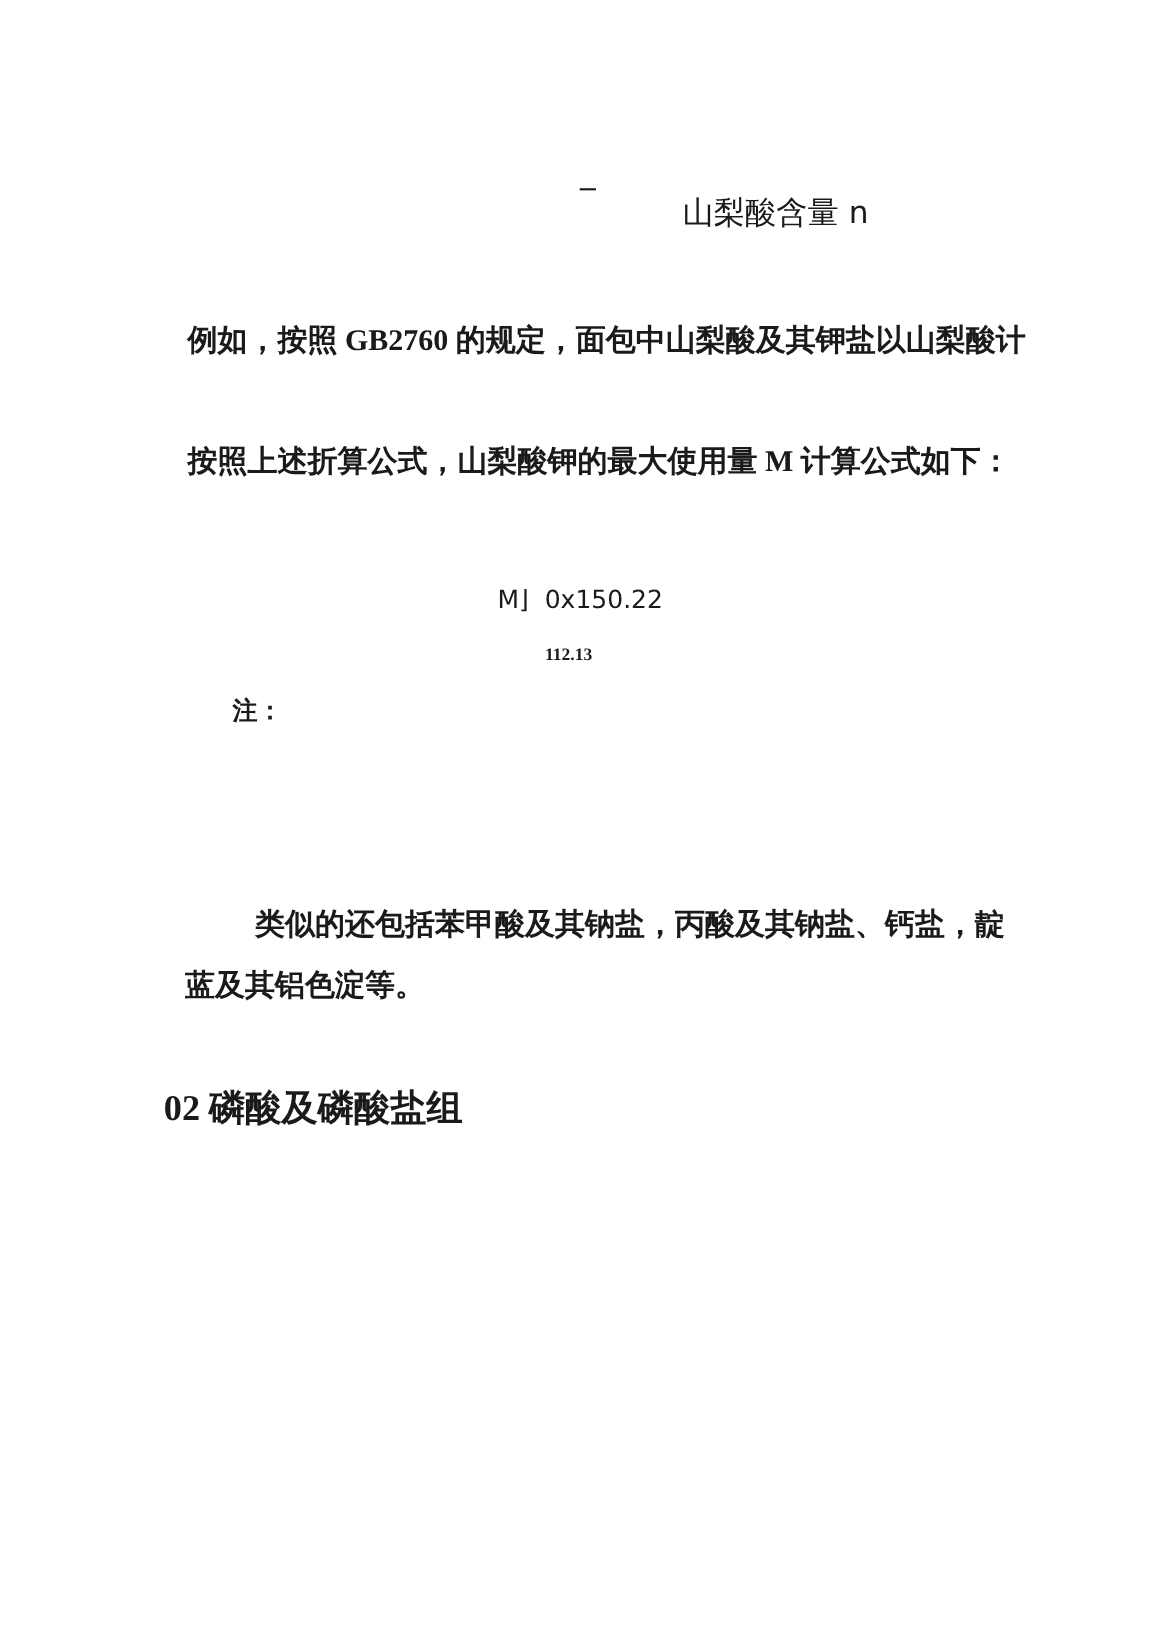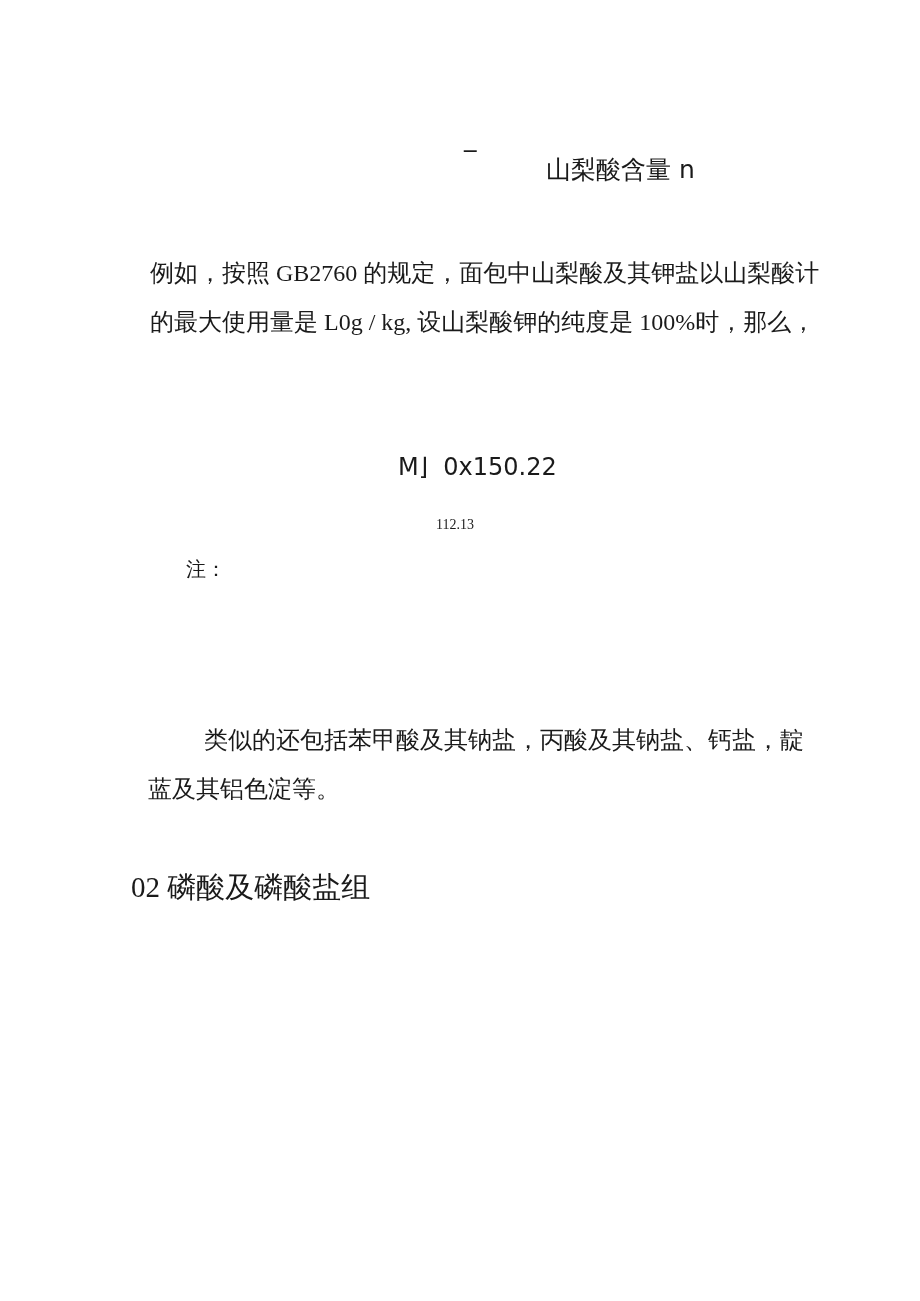--- a/index.html
+++ b/index.html
@@ -10,45 +10,45 @@
     height: 1301px;
     background: #ffffff;
     overflow: hidden;
   }
   .t {
     position: absolute;
     white-space: pre;
     color: #1a1a1a;
     line-height: 1.15;
   }
-  .serif { font-family: "Liberation Serif", "DejaVu Serif", serif; }
+  .serif { font-family: "Liberation Serif", "DejaVu Serif", serif; font-weight: bold; }
   .sans  { font-family: "DejaVu Sans", "Liberation Sans", sans-serif; }
   .fs-formula { font-size: 25px; }
   .fs-body    { font-size: 24px; }
   .fs-note    { font-size: 20px; }
   .fs-den     { font-size: 14px; }
   .fs-head    { font-size: 29px; }
 </style>
 </head>
 <body>
 
 <div class="page">
 
 
   <div class="t sans fs-formula" style="left:464px; top:124px;">_</div>
 
   <div class="t sans fs-formula" style="left:546px; top:124px;margin-top:32px;">山梨酸含量 n</div>
 
 
   <div class="t serif fs-body" style="left:150px; top:260px;">例如，按照 GB2760 的规定，面包中山梨酸及其钾盐以山梨酸计</div>
 
-  <div class="t serif fs-body" style="left:150px; top:309px;">的最大使用量是 L0g / kg, 设山梨酸钾的纯度是 100%时，那么，</div>
 
+  <div class="t serif fs-body" style="left:150px; top:357px;">按照上述折算公式，山梨酸钾的最大使用量 M 计算公式如下：</div>
 
-  <div class="t sans" style="left:398px; top:454px; font-size:24px;">M⌋  0x150.22</div>
+  <div class="t sans" style="left:398px; top:468px; font-size:20px;">M⌋  0x150.22</div>
 
   <div class="t serif fs-den" style="left:436px; top:517px;">112.13</div>
 
   <div class="t serif fs-note" style="left:186px; top:558px;">注：</div>
 
 
 
   <div class="t serif fs-body" style="left:204px; top:727px;">类似的还包括苯甲酸及其钠盐，丙酸及其钠盐、钙盐，靛</div>
 
   <div class="t serif fs-body" style="left:148px; top:776px;">蓝及其铝色淀等。</div>

